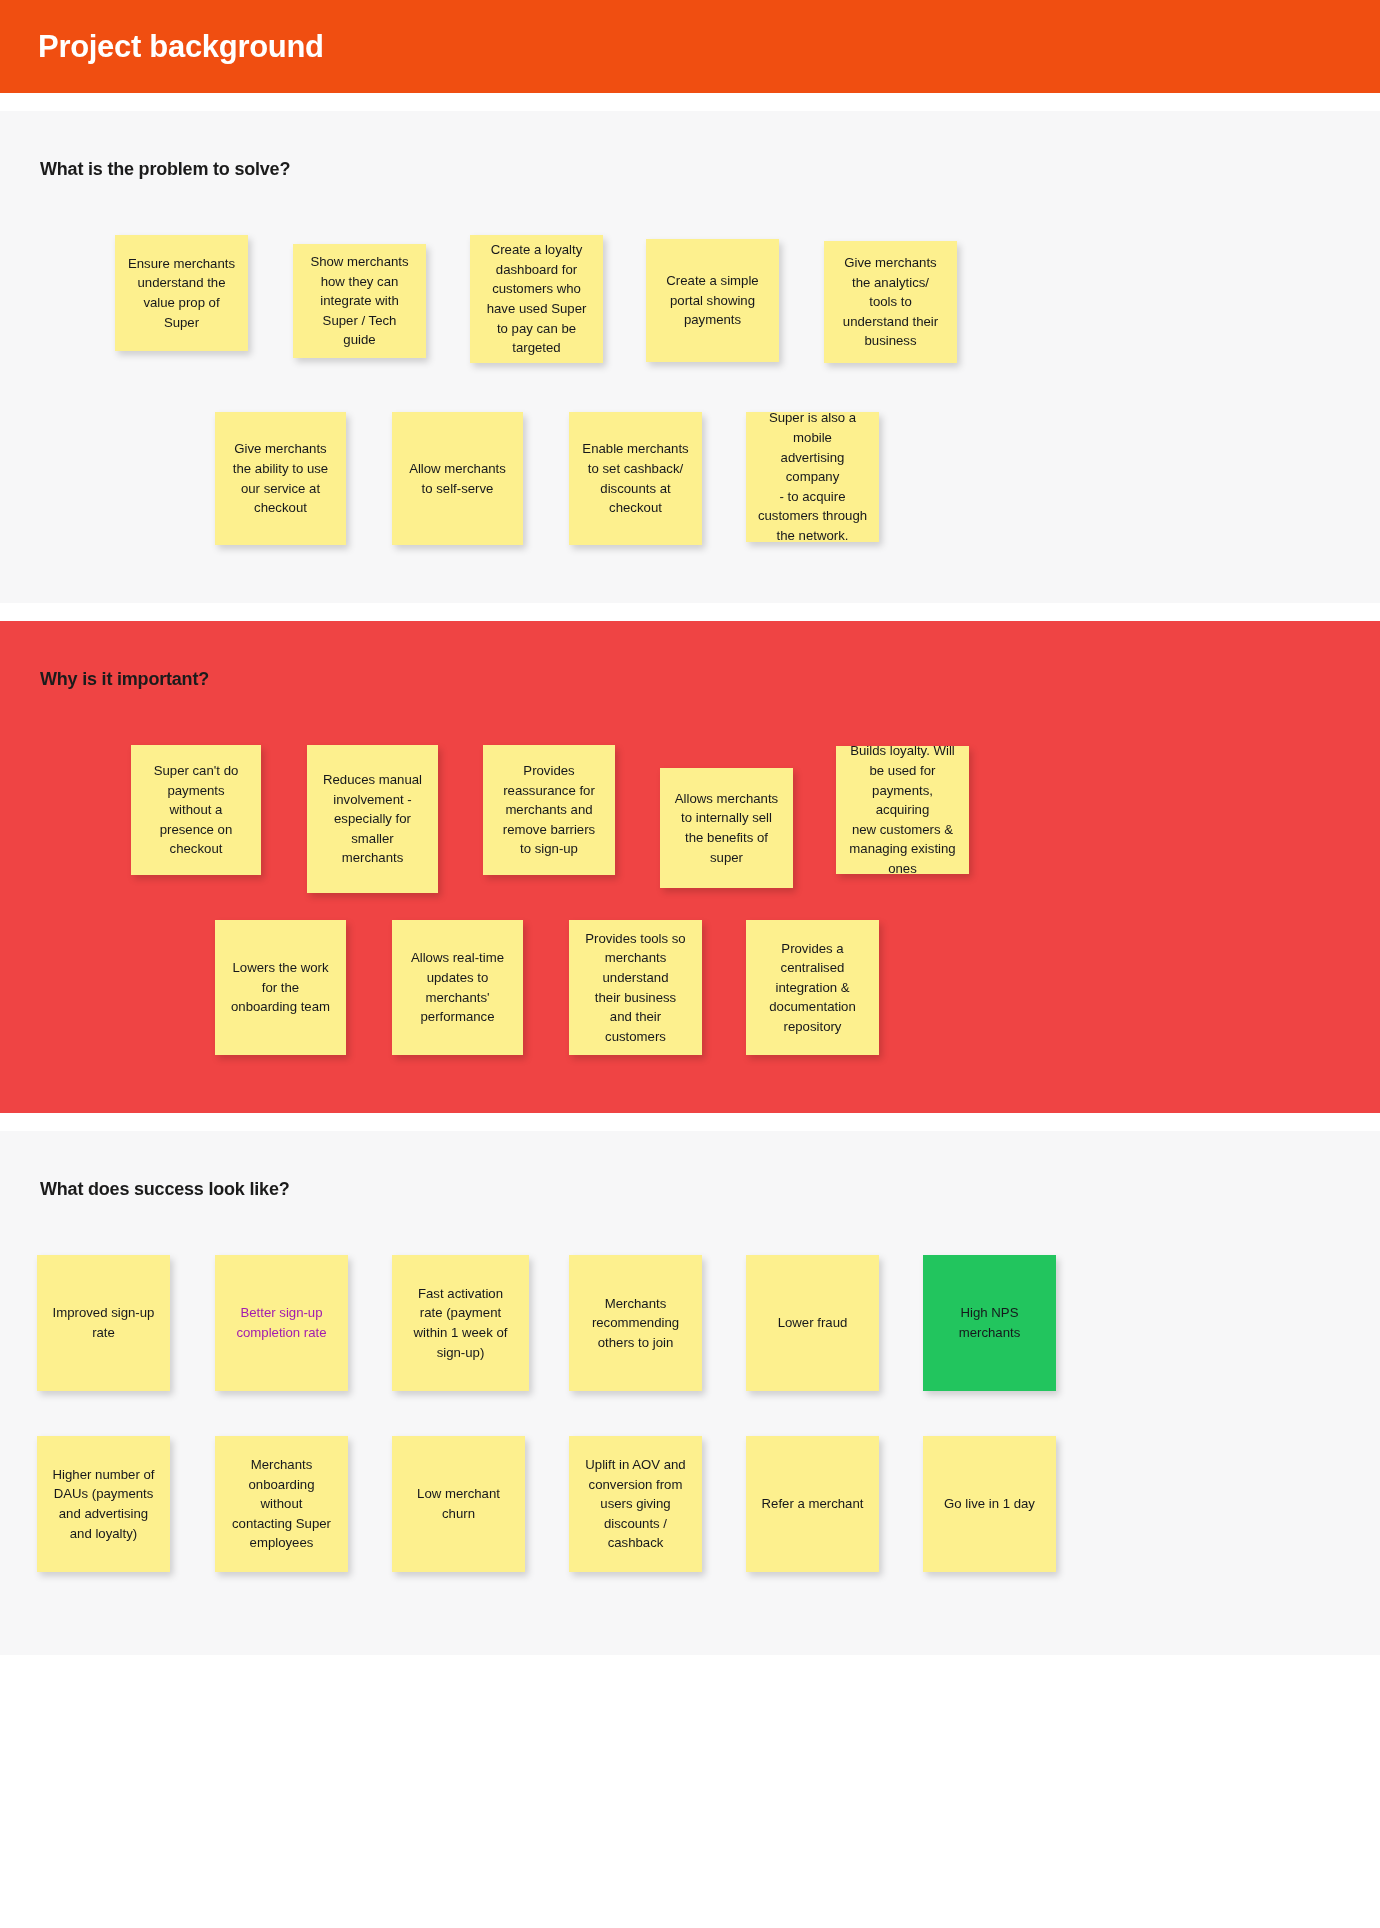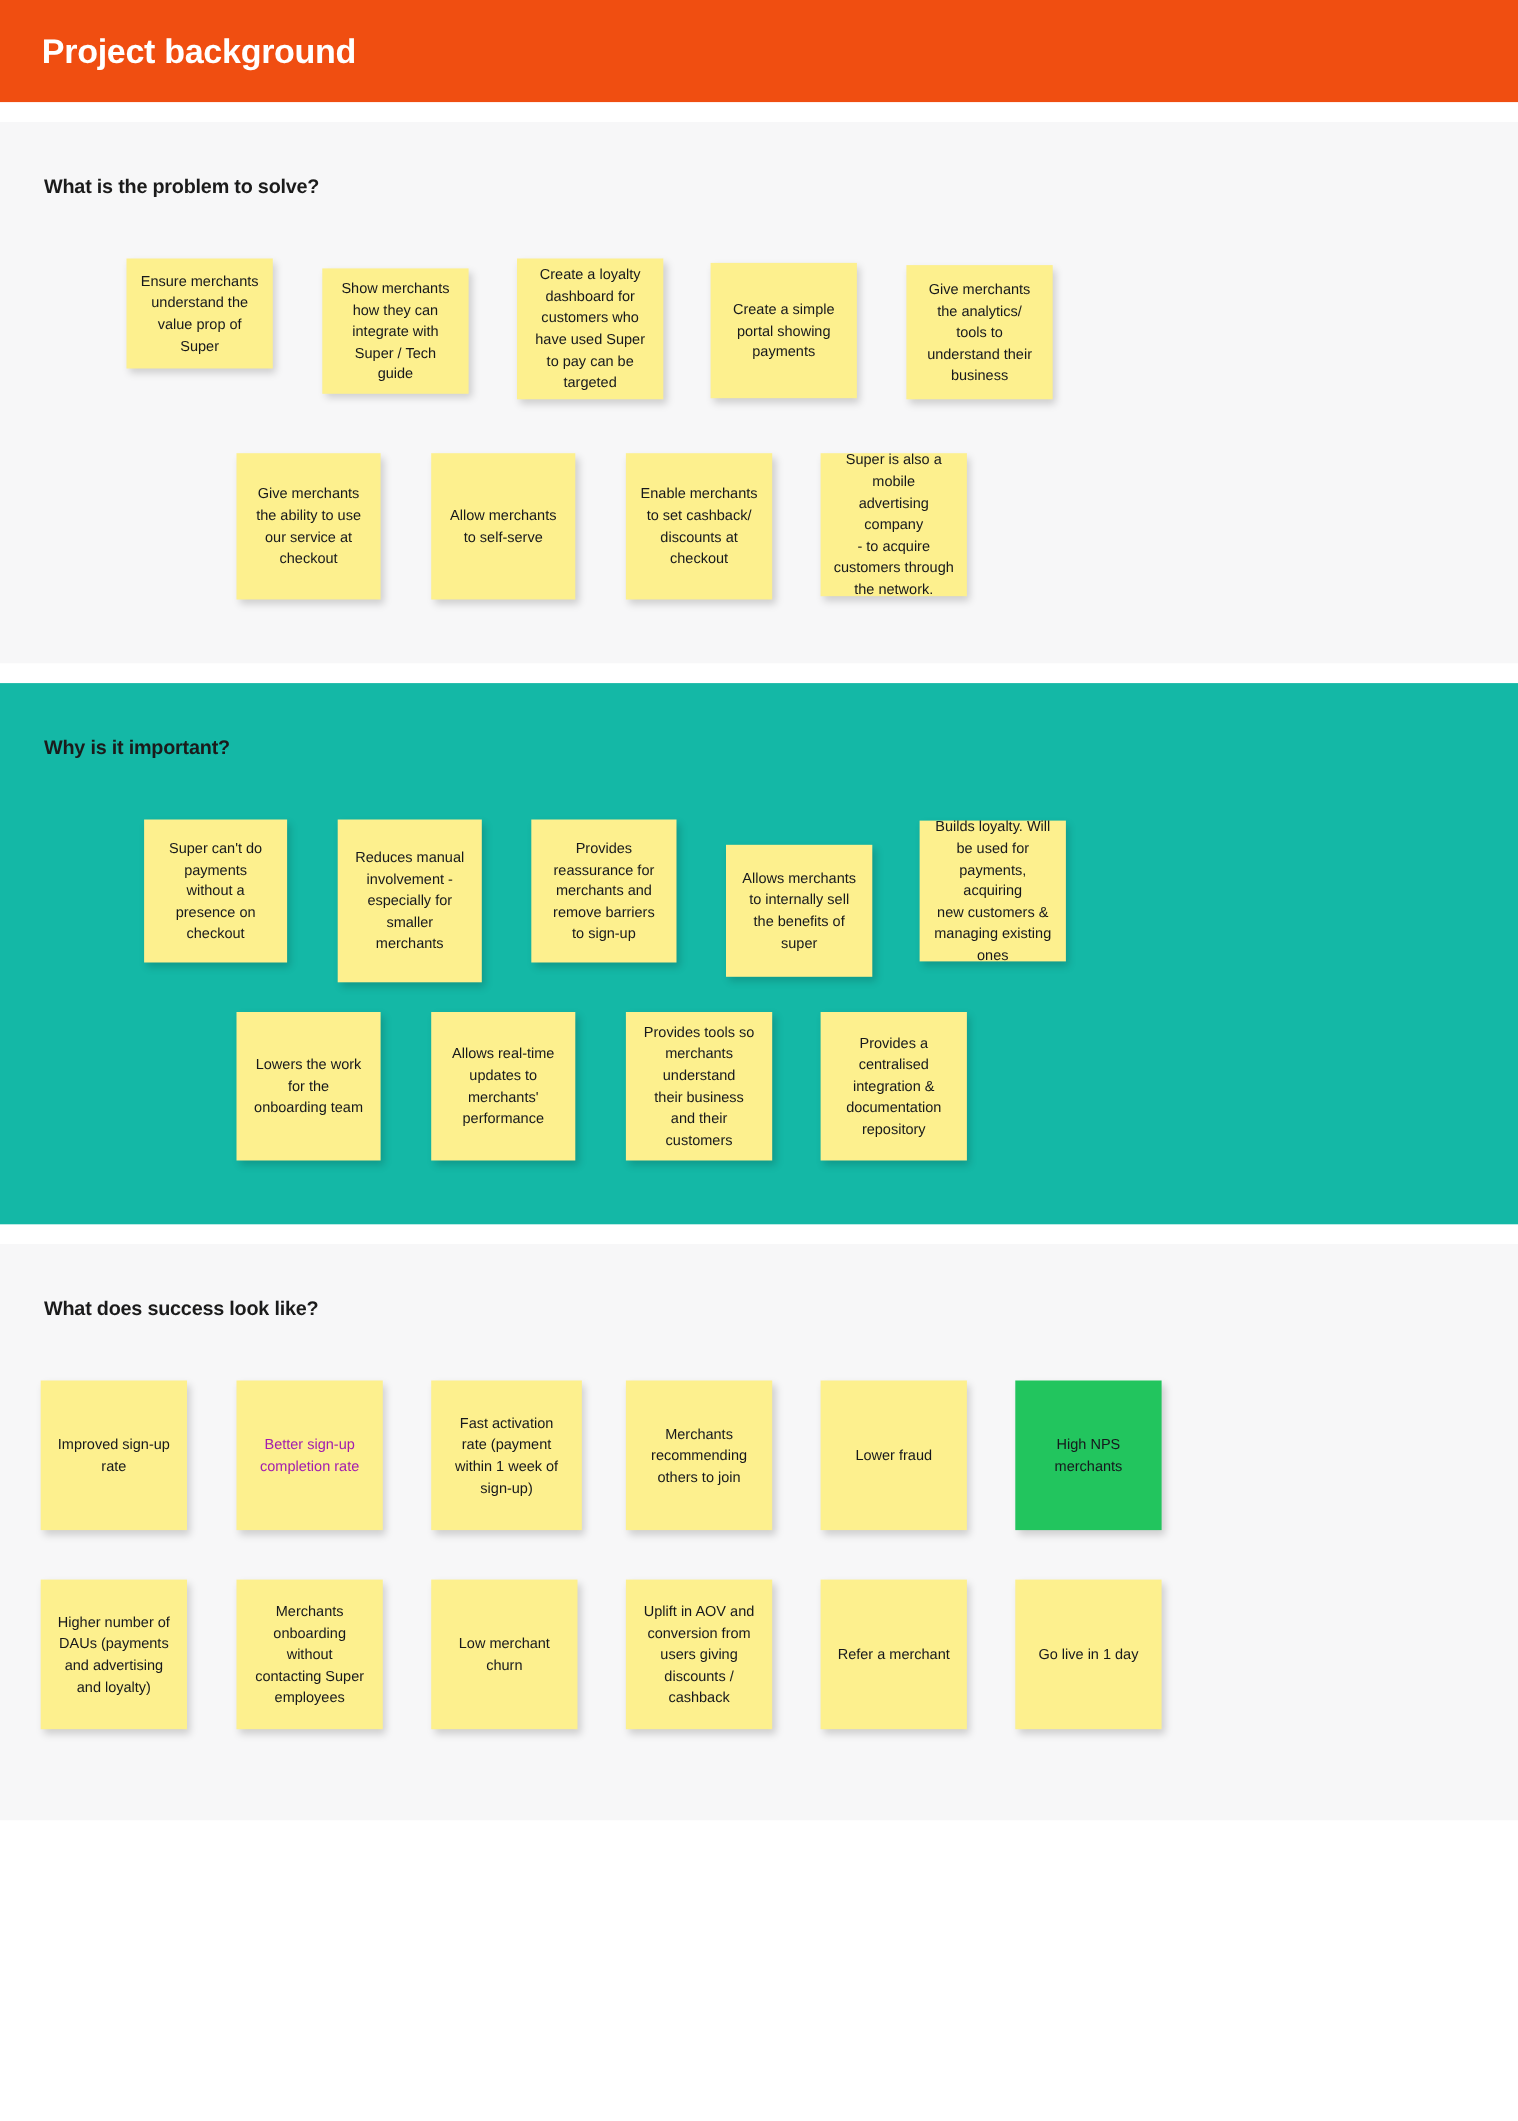--- a/index.html
+++ b/index.html
@@ -78,21 +78,21 @@
 <div class="banner" style="background: rgb(240, 78, 17);">
   <div class="banner-title" style="color: rgb(255, 255, 255);">Project background</div>
 </div>
 
 <div class="gap"></div>
 
 <div id="sections-root">
     <div class="section" style="height: 492px; background: rgb(247, 247, 248);">
       <div class="section-title" style="color: rgb(27, 27, 27);">What is the problem to solve?</div>
       <div class="board">
-        <div class="note" style="left: 115px; top: 55px; width: 133px; height: 100px; background: rgb(253, 240, 142);">
+        <div class="note" style="left: 115px; top: 55px; width: 133px; height: 116px; background: rgb(253, 240, 142);">
           <span class="note-text" style="color: rgb(22, 24, 28);">Ensure merchants
 understand the
 value prop of
 Super</span>
         </div>
         <div class="note" style="left: 293px; top: 64px; width: 133px; height: 114px; background: rgb(253, 240, 142);">
           <span class="note-text" style="color: rgb(22, 24, 28);">Show merchants
 how they can
 integrate with
 Super / Tech
@@ -137,21 +137,21 @@
         <div class="note" style="left: 746px; top: 232px; width: 133px; height: 130px; background: rgb(253, 240, 142);">
           <span class="note-text" style="color: rgb(22, 24, 28);">Super is also a mobile
 advertising company
 - to acquire
 customers through
 the network.</span>
         </div>
       </div>
     </div>
     <div class="gap"></div>
-    <div class="section" style="height: 492px; background: #14b8a6;">
+    <div class="section" style="height: 492px; background: #ef4444;">
       <div class="section-title" style="color: rgb(27, 27, 27);">Why is it important?</div>
       <div class="board">
         <div class="note" style="left: 131px; top: 55px; width: 130px; height: 130px; background: rgb(253, 240, 142);">
           <span class="note-text" style="color: rgb(22, 24, 28);">Super can't do
 payments
 without a
 presence on
 checkout</span>
         </div>
         <div class="note" style="left: 307px; top: 55px; width: 131px; height: 148px; background: rgb(253, 240, 142);">

